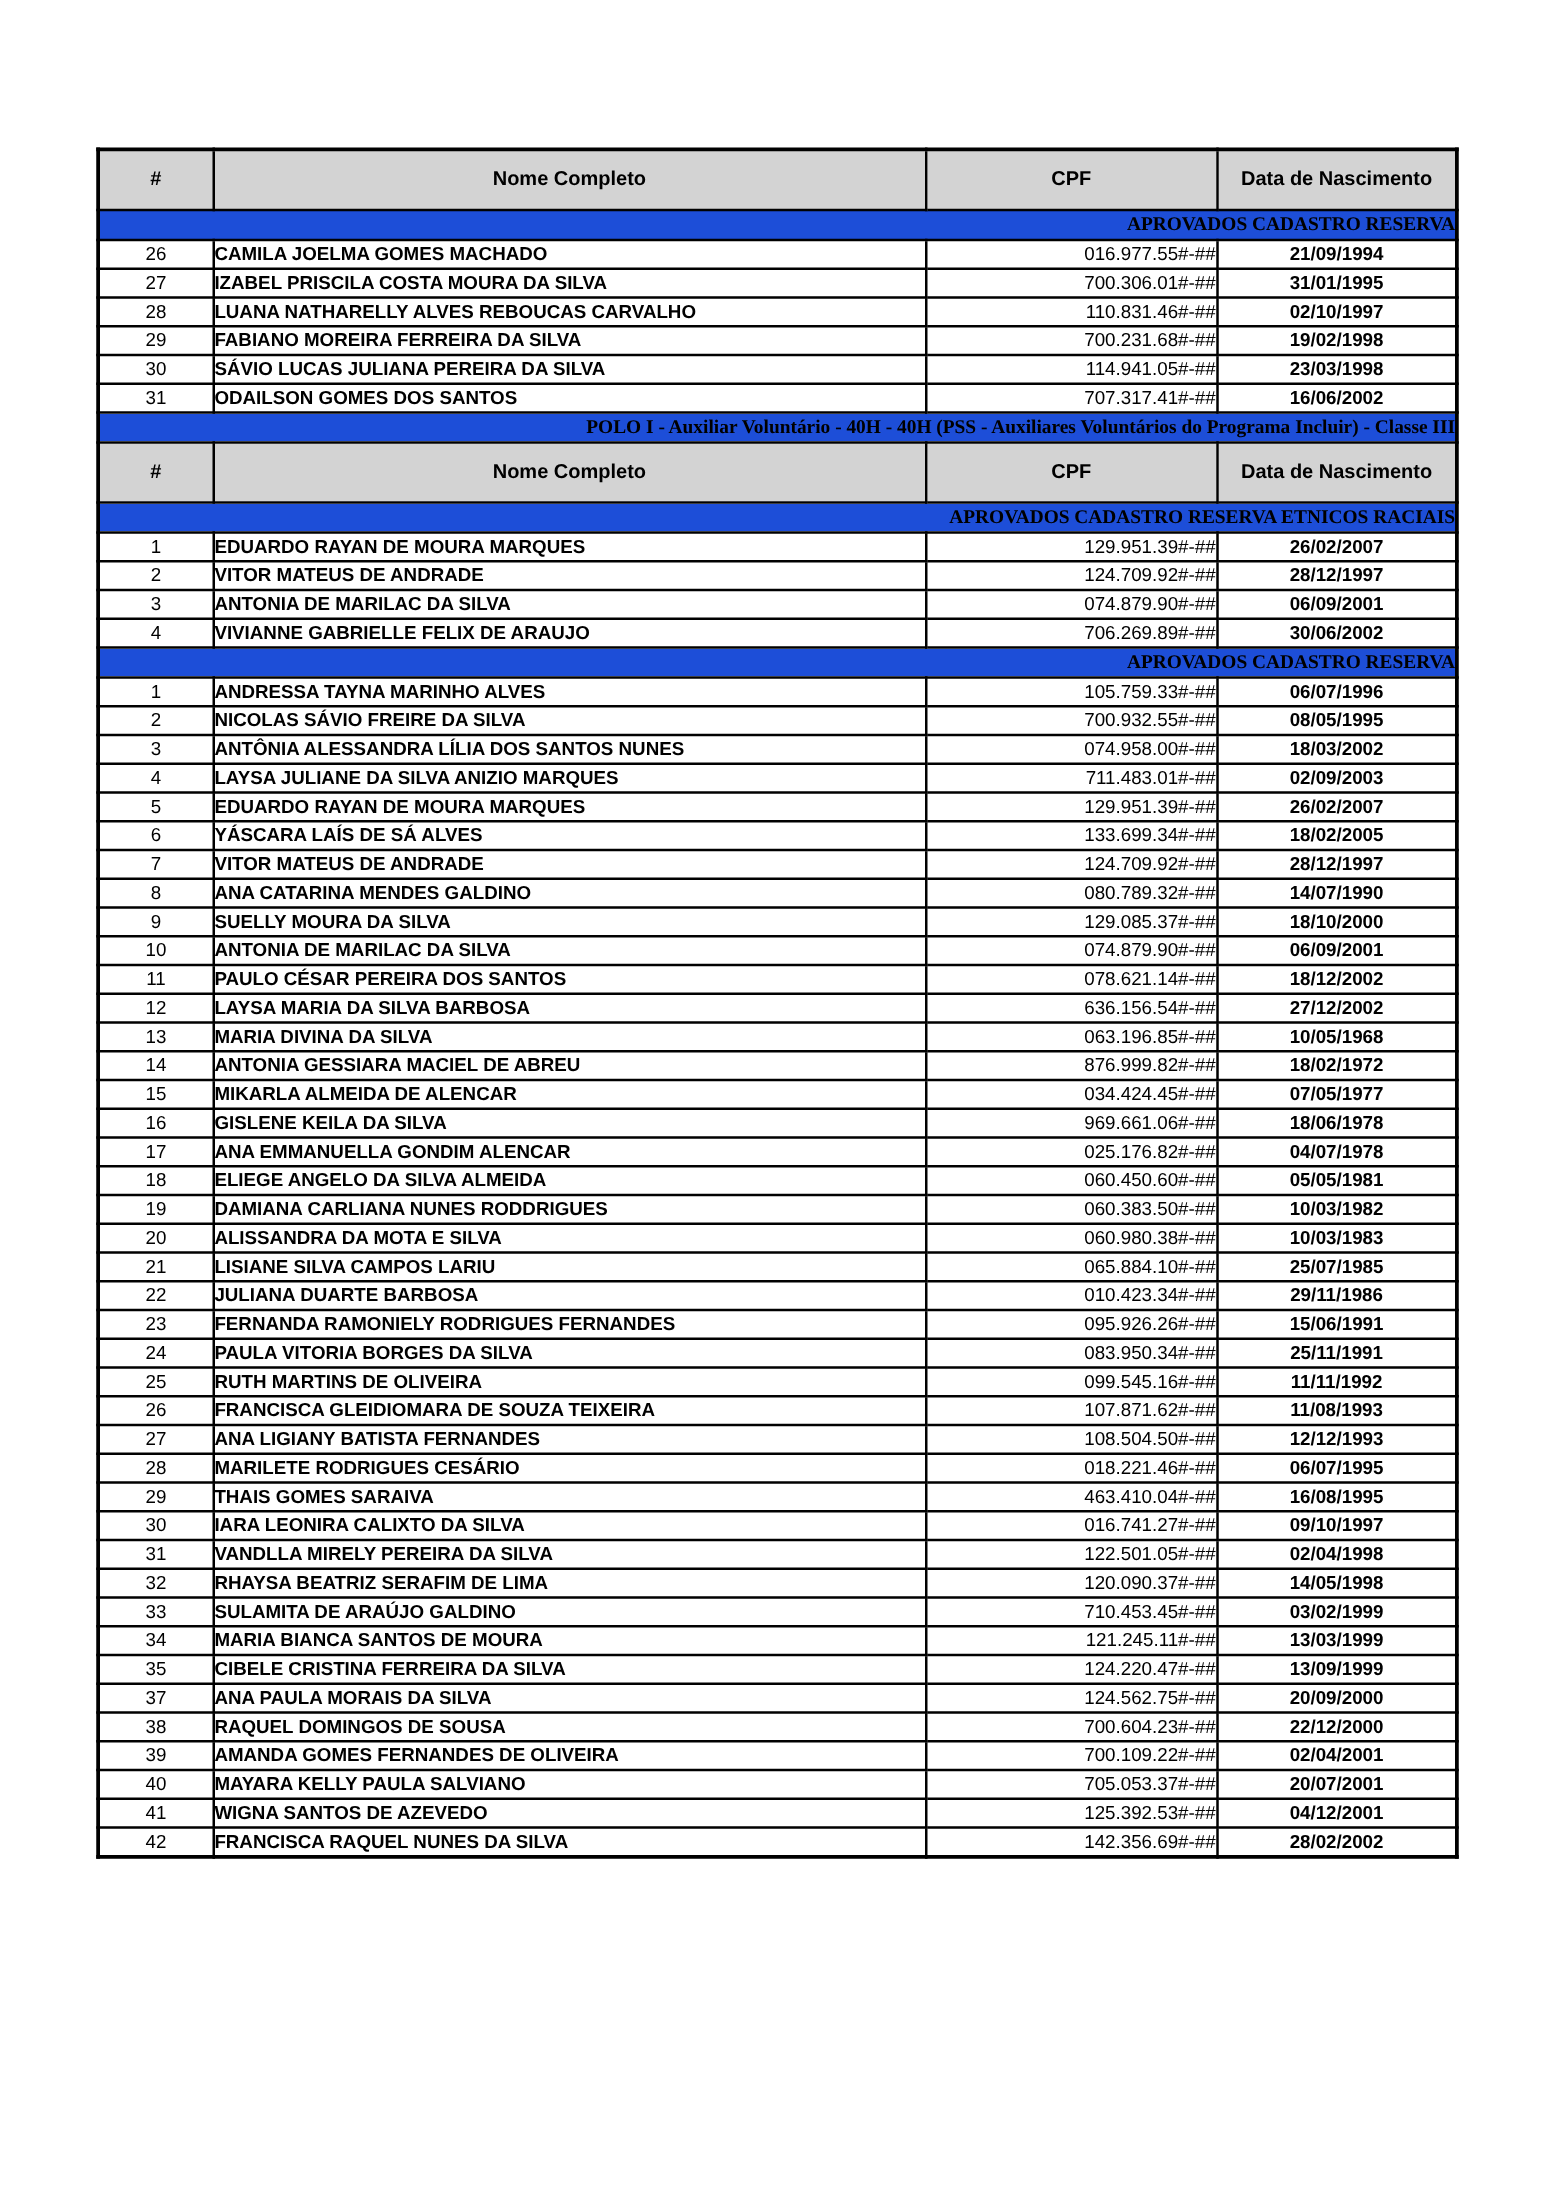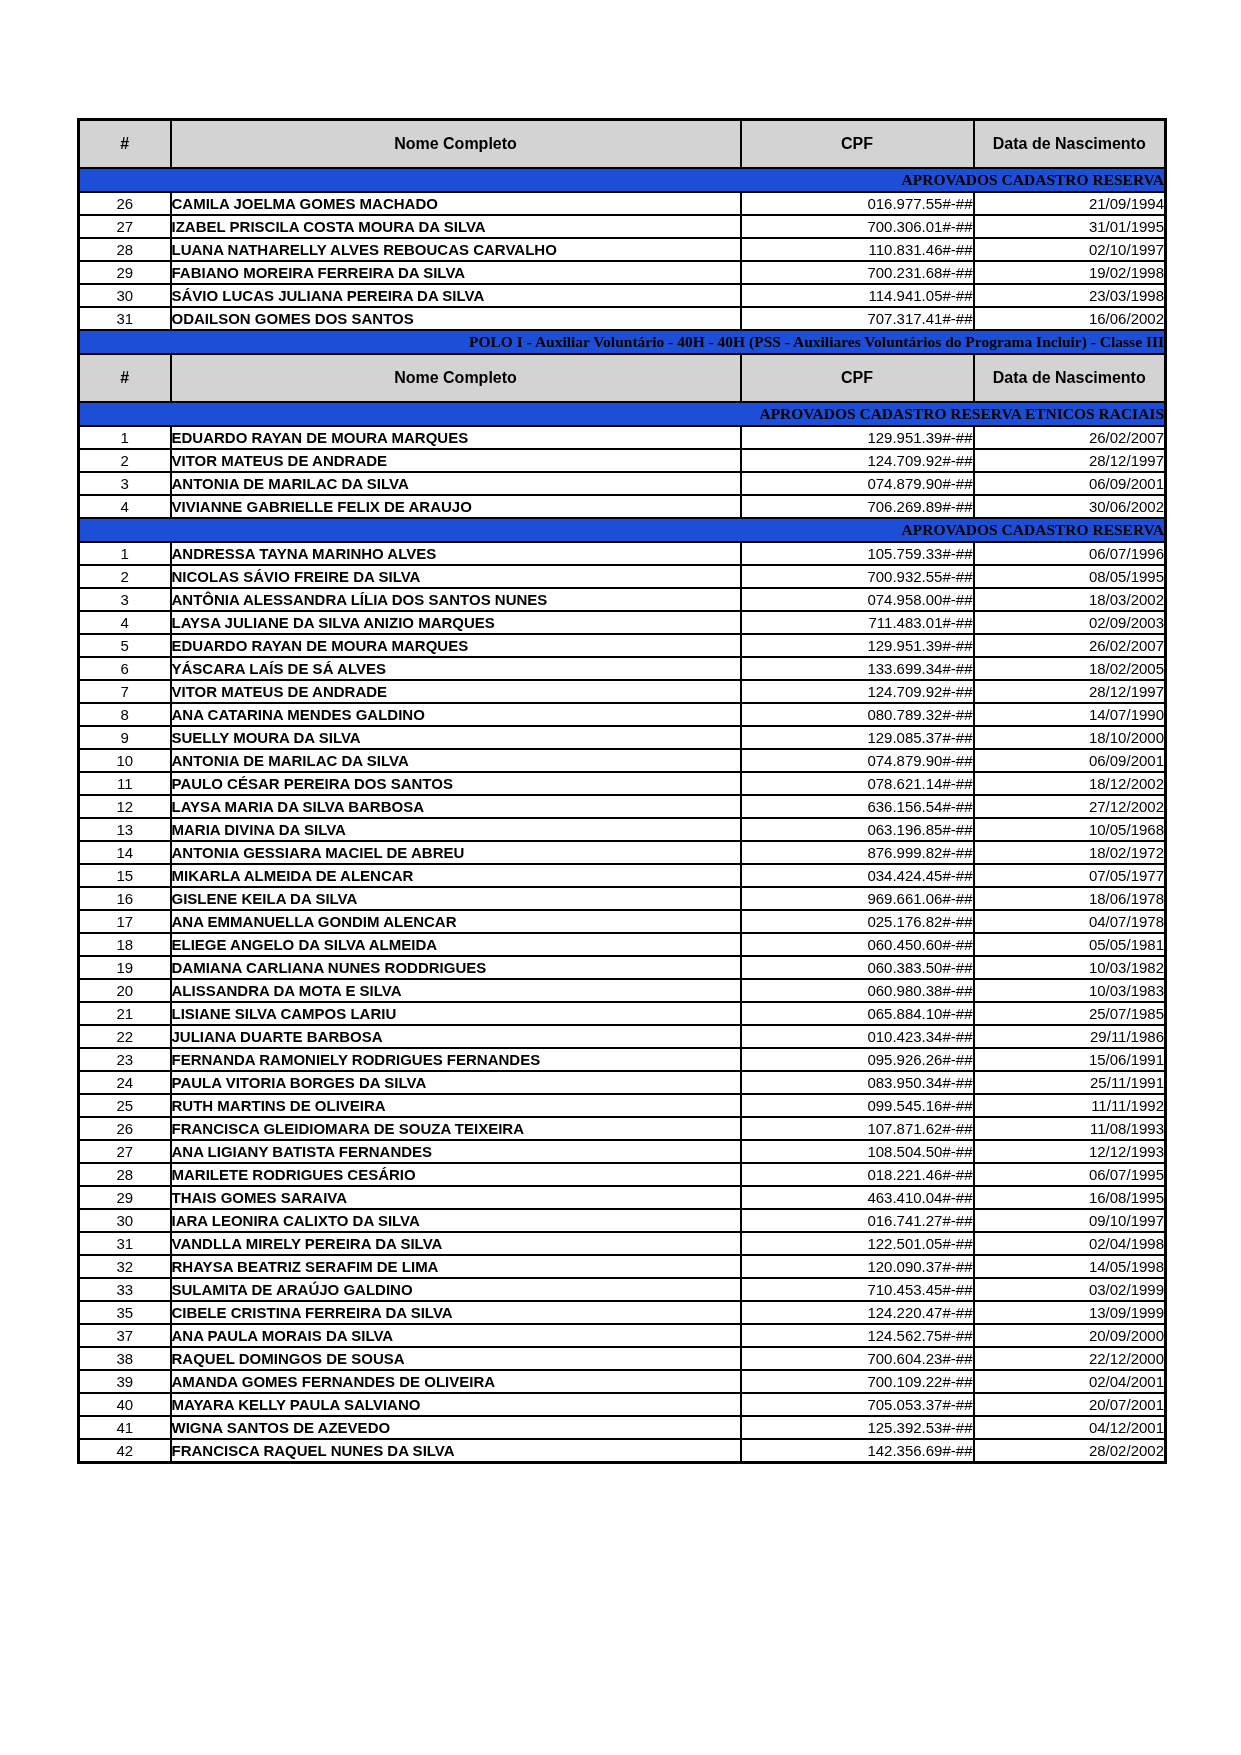--- a/index.html
+++ b/index.html
@@ -41,21 +41,21 @@
     text-align:right;
     font-family:Liberation Serif, serif;
   }
   tr.data-row td{
     height:21px;
     background:#ffffff;
   }
   td.c-num{text-align:center;margin-left:24px;}
   td.c-name{text-align:left;padding-left:5px;font-weight:bold;}
   td.c-cpf{text-align:right;padding-right:4px;}
-  td.c-dob{text-align:right;padding-right:4px;}
+  td.c-dob{text-align:center;padding-right:4px;font-weight:bold;}
 </style>
 </head>
 <body>
 
 <div class="page">
   <table class="results">
     <colgroup>
       <col style="width:92px">
       <col style="width:570px">
       <col style="width:233px">
@@ -338,20 +338,26 @@
           <td class="c-cpf">120.090.37#-##</td>
           <td class="c-dob">14/05/1998</td>
         </tr>
         <tr class="data-row">
           <td class="c-num">33</td>
           <td class="c-name">SULAMITA DE ARAÚJO GALDINO</td>
           <td class="c-cpf">710.453.45#-##</td>
           <td class="c-dob">03/02/1999</td>
         </tr>
         <tr class="data-row">
+          <td class="c-num">34</td>
+          <td class="c-name">MARIA BIANCA SANTOS DE MOURA</td>
+          <td class="c-cpf">121.245.11#-##</td>
+          <td class="c-dob">13/03/1999</td>
+        </tr>
+        <tr class="data-row">
           <td class="c-num">35</td>
           <td class="c-name">CIBELE CRISTINA FERREIRA DA SILVA</td>
           <td class="c-cpf">124.220.47#-##</td>
           <td class="c-dob">13/09/1999</td>
         </tr>
         <tr class="data-row">
           <td class="c-num">37</td>
           <td class="c-name">ANA PAULA MORAIS DA SILVA</td>
           <td class="c-cpf">124.562.75#-##</td>
           <td class="c-dob">20/09/2000</td>

